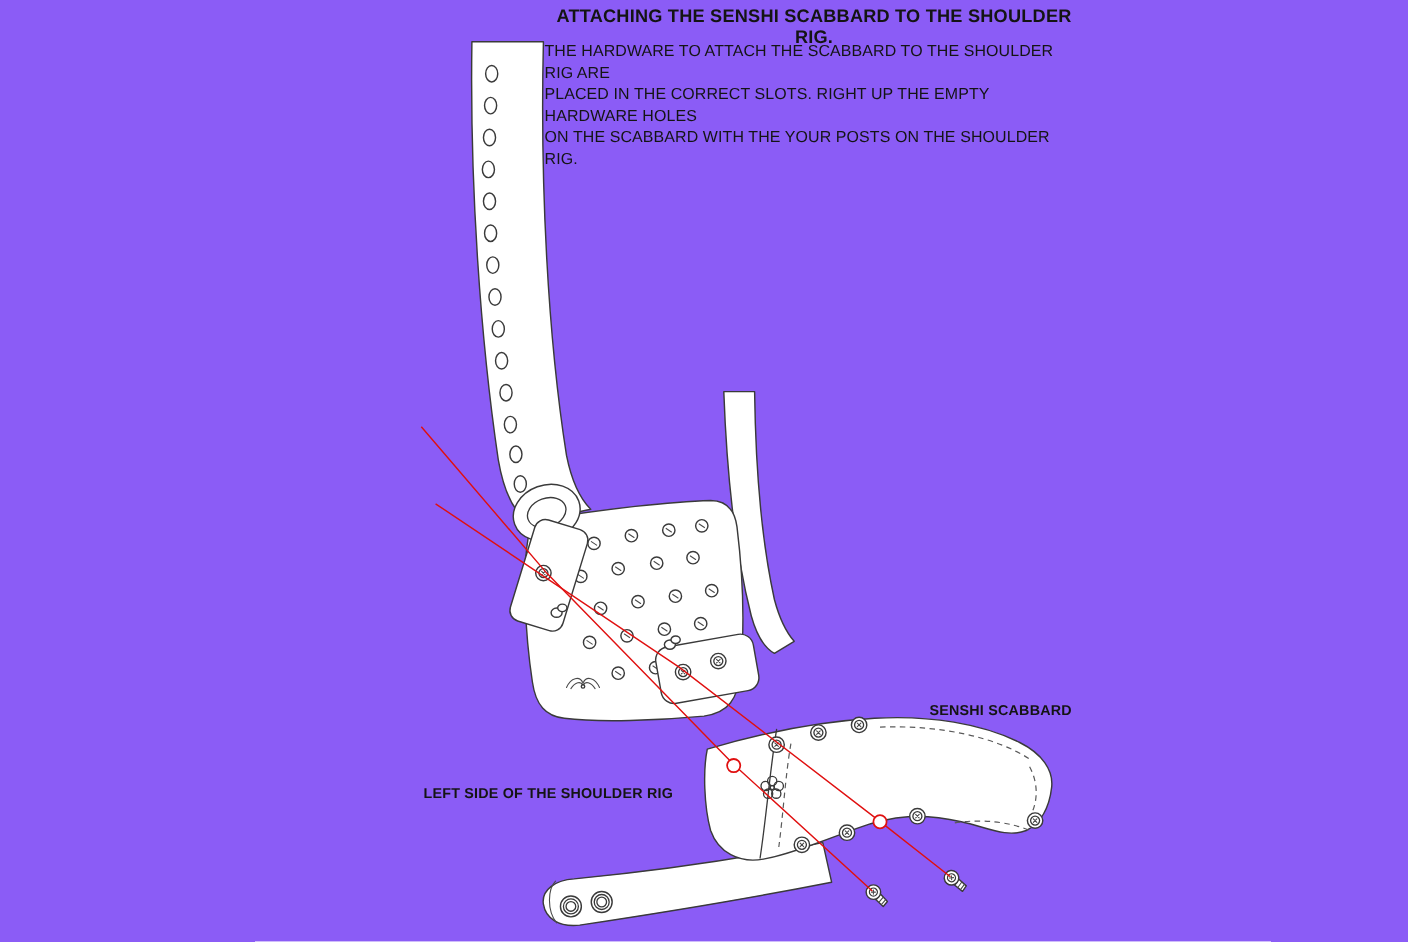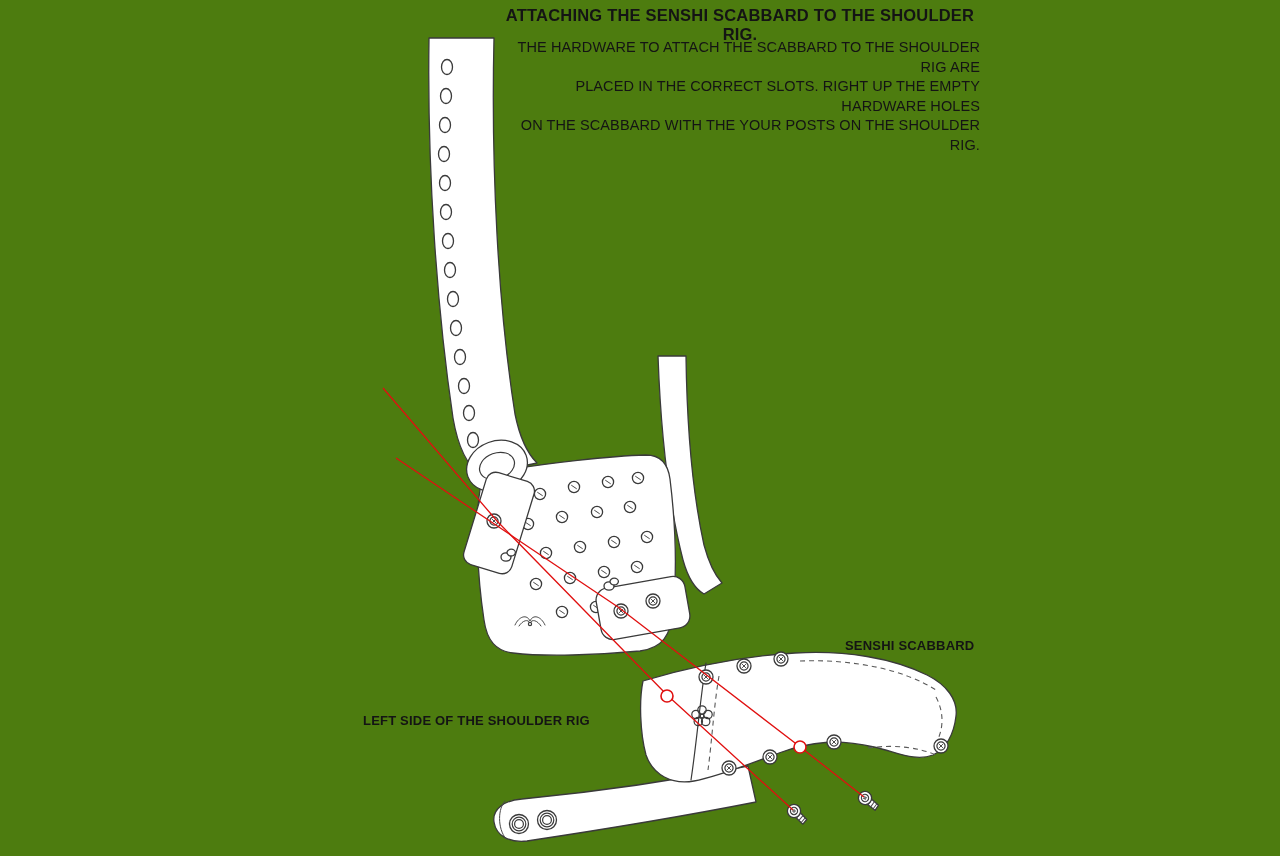--- a/index.html
+++ b/index.html
@@ -1,32 +1,32 @@
 <!DOCTYPE html>
 <html><head>
 <meta charset="utf-8">
 <style>
   html,body{margin:0;padding:0;background:#ffffff;}
   .canvas{
-    position:relative;width:1280px;height:856px;background:#4d7c0f;overflow:hidden;
+    position:relative;width:1280px;height:856px;background:#8b5cf6;overflow:hidden;
     font-family:"Liberation Sans", sans-serif;color:#141414;
   }
   .page-title{
     position:absolute;left:500px;top:6px;width:480px;text-align:center;
     font-size:16.5px;font-weight:600;letter-spacing:.2px;
   }
   .instructions{
-    position:absolute;left:495px;top:38px;width:470px;text-align:right;
-    font-size:14.5px;font-weight:500;line-height:19.5px;letter-spacing:.1px;margin-left:15px;
+    position:absolute;left:495px;top:38px;width:470px;text-align:left;
+    font-size:14.5px;font-weight:500;line-height:19.5px;letter-spacing:.1px;
   }
   .fig-label{
     position:absolute;font-size:13px;font-weight:600;letter-spacing:.2px;white-space:nowrap;margin-top:35px;
   }
   .label-scabbard{left:845px;top:603px;}
-  .label-rig{left:363px;top:678px;}
+  .label-rig{left:385px;top:678px;}
   svg.illustration{position:absolute;left:0;top:0;}
   .ln{fill:#ffffff;stroke:#3a3a3a;stroke-width:1.3;stroke-linejoin:round;}
   .open{fill:none;stroke:#3a3a3a;stroke-width:1.2;stroke-linecap:round;}
   .thin{fill:none;stroke:#4a4a4a;stroke-width:1;stroke-linecap:round;}
   .dash{fill:none;stroke:#5a5a5a;stroke-width:1.1;stroke-dasharray:5 4;}
   .guide{fill:none;stroke:#e01010;stroke-width:1.3;}
   .redhole{fill:#ffffff;stroke:#e01010;stroke-width:1.6;}
 </style>
 </head>
 <body>

